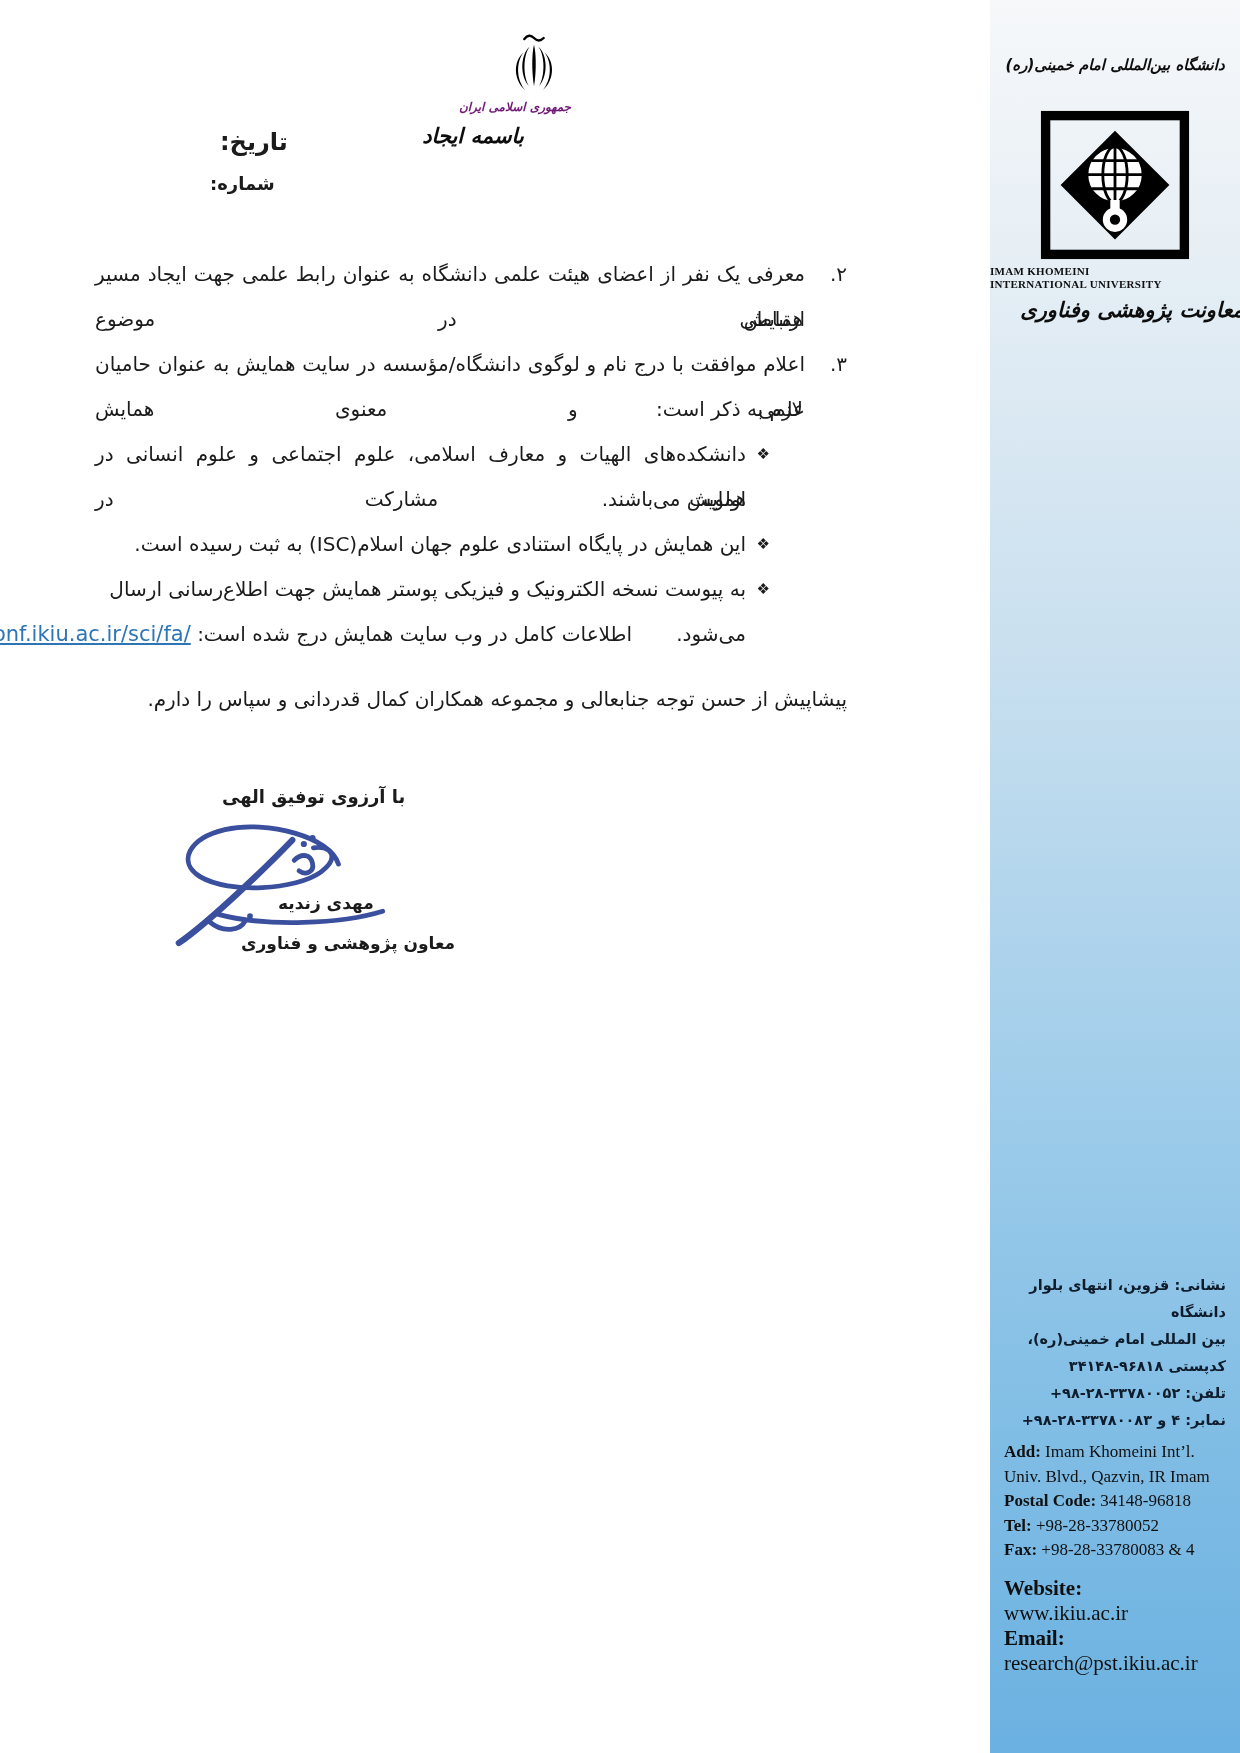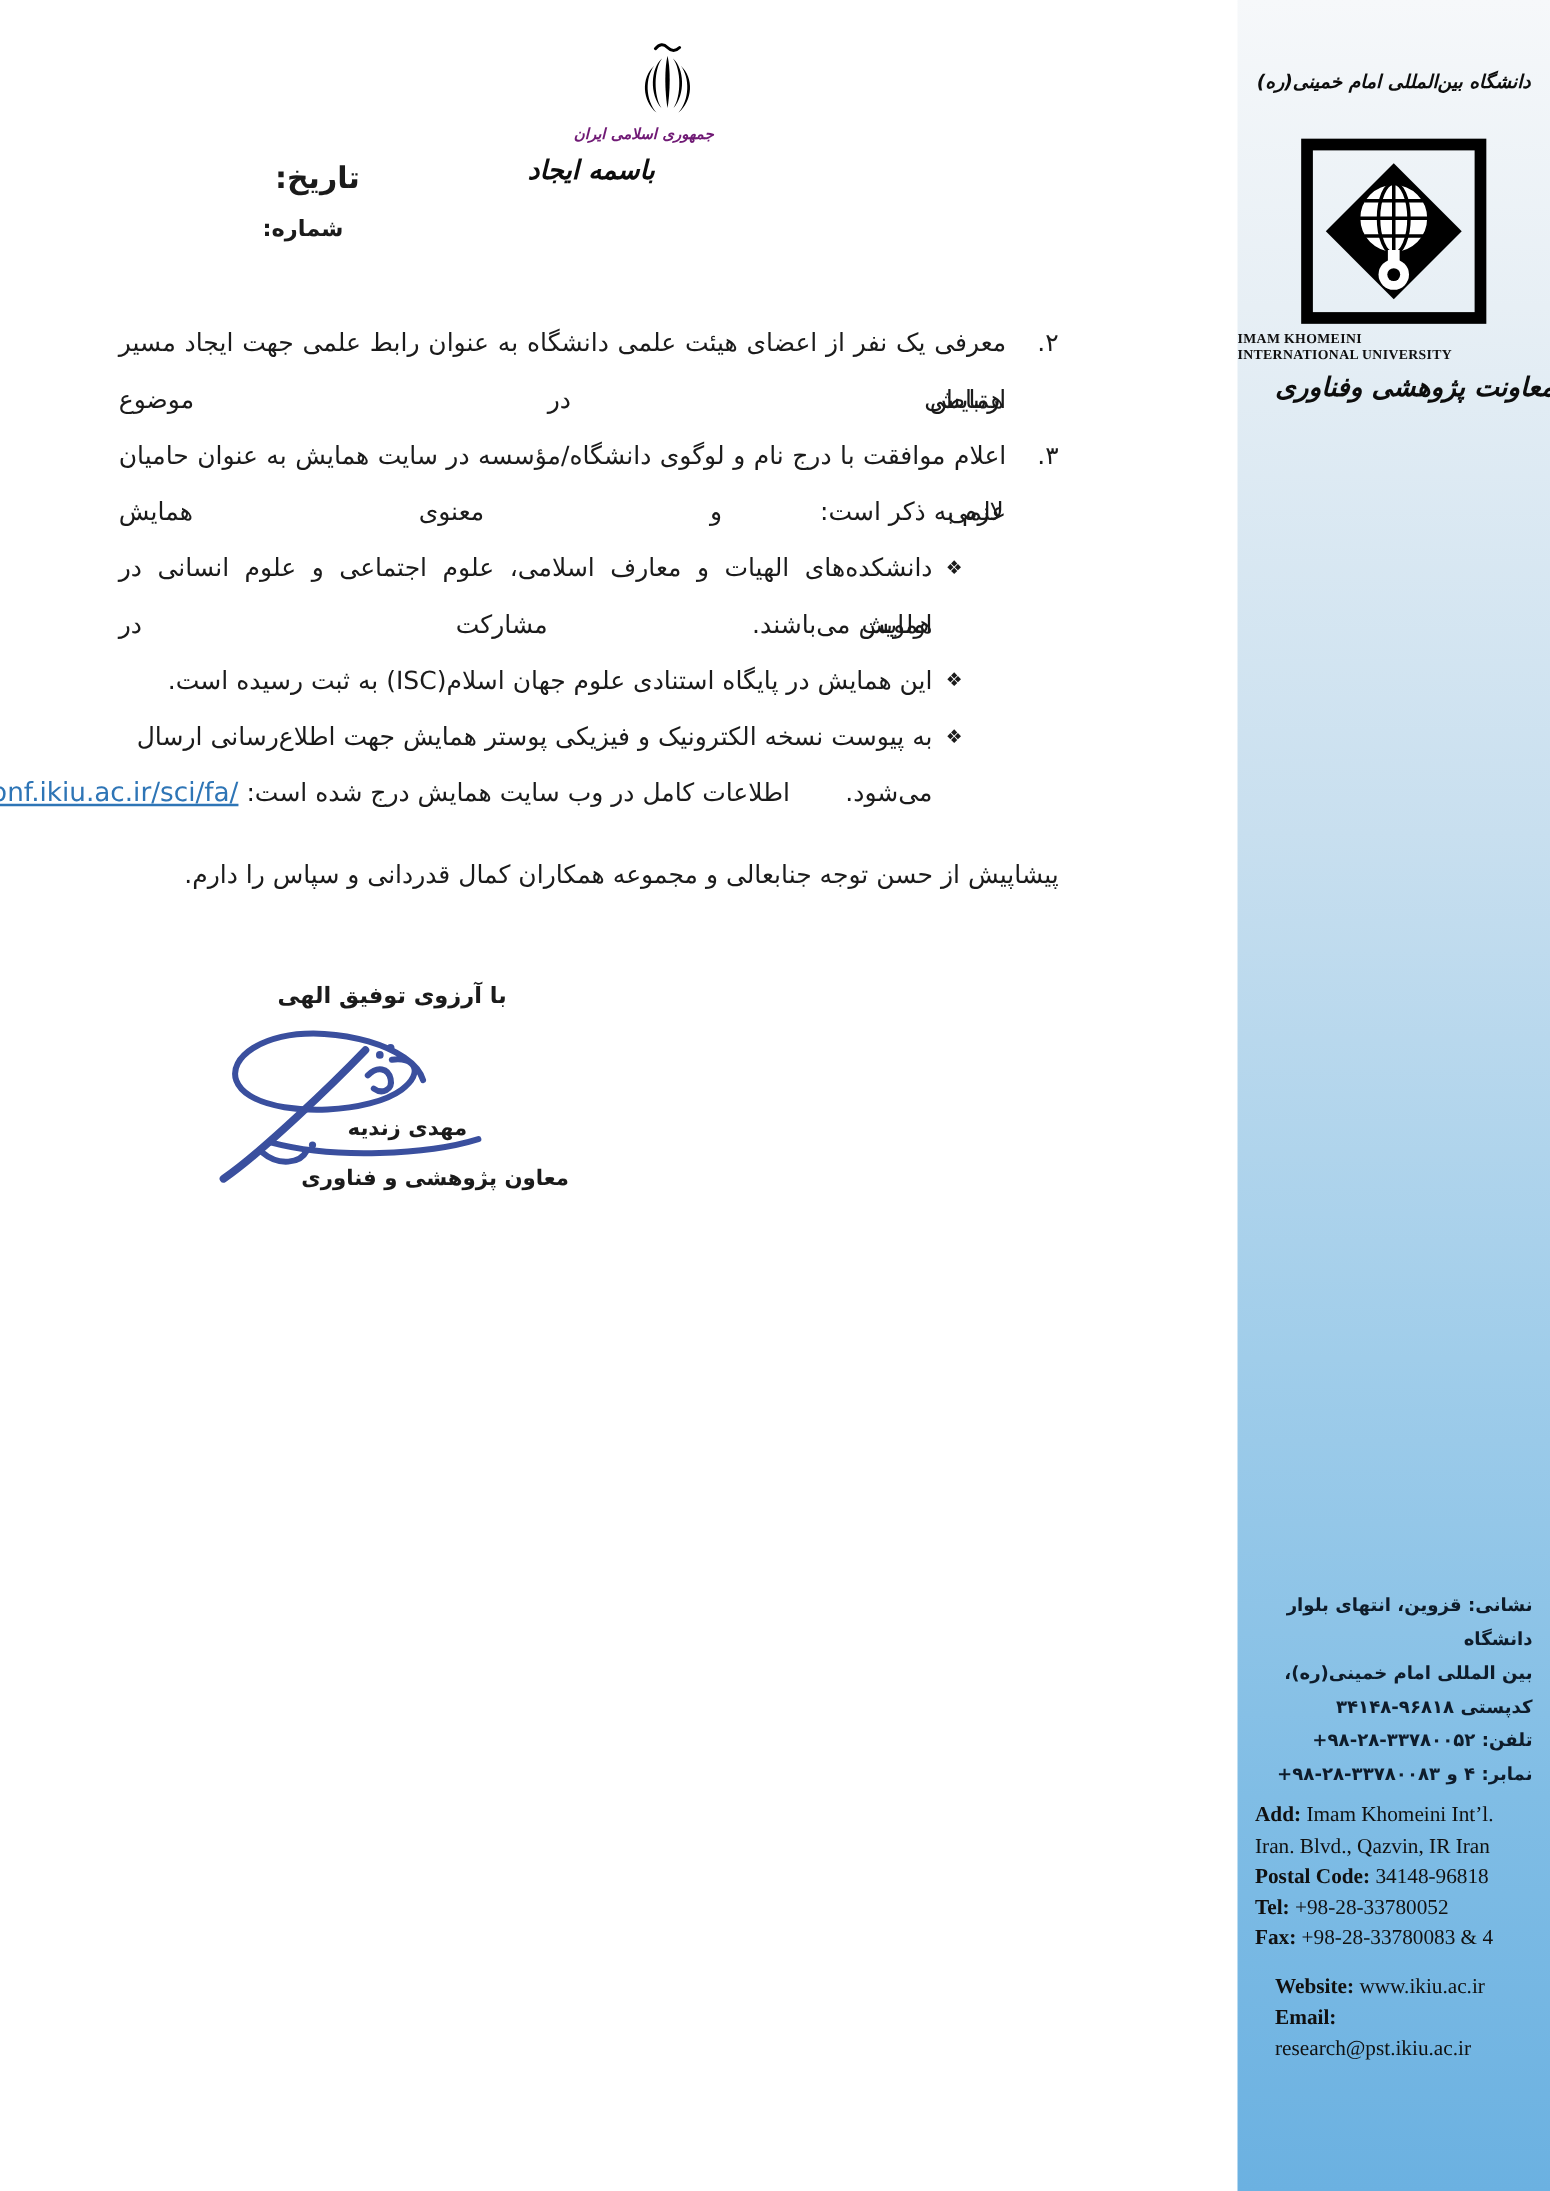--- a/index.html
+++ b/index.html
@@ -33,22 +33,22 @@
   .sb-contact-fa {
     position:absolute; top:1272px; right:0; width:250px; padding:0 14px;
     direction:rtl; text-align:right; font-weight:bold; font-size:14.5px;
     line-height:27px; color:#0e1c2b;
   }
   .sb-contact-en {
     position:absolute; top:1440px; left:0; width:250px; padding:0 14px;
     font-family:"Liberation Serif", serif; font-size:17px; line-height:24.5px; color:#101010;
   }
   .sb-web-en {
-    position:absolute; top:1576px; left:16px; width:214px; padding:0 14px;
-    font-family:"Liberation Serif", serif; font-size:17px; line-height:25px; color:#101010;
+    position:absolute; top:1576px; left:0; width:214px; padding:0 14px;
+    font-family:"Liberation Serif", serif; font-size:21px; line-height:25px; color:#101010;
   }
   .b { font-weight:bold; }
 
   
   .emblem { position:absolute; top:32px; left:505px; }
   .republic {
     position:absolute; top:100px; left:455px; width:120px; text-align:center;
     font-size:12px; font-weight:bold; font-style:italic; direction:rtl; color:#701a75;
   }
   .besmeh {
@@ -135,21 +135,21 @@
         <span>۴ و</span>
         <span dir="ltr">+۹۸-۲۸-۳۳۷۸۰۰۸۳</span>
       </div>
     </div>
 
     <div class="sb-contact-en">
       <div>
         <span class="b">Add:</span>
         <span>Imam Khomeini Int’l.</span>
       </div>
-      <div>Iran. Blvd., Qazvin, IR Iran</div>
+      <div>Univ. Blvd., Qazvin, IR Imam</div>
       <div>
         <span class="b">Postal Code:</span>
         <span>34148-96818</span>
       </div>
       <div>
         <span class="b">Tel:</span>
         <span>+98-28-33780052</span>
       </div>
       <div>
         <span class="b">Fax:</span>

